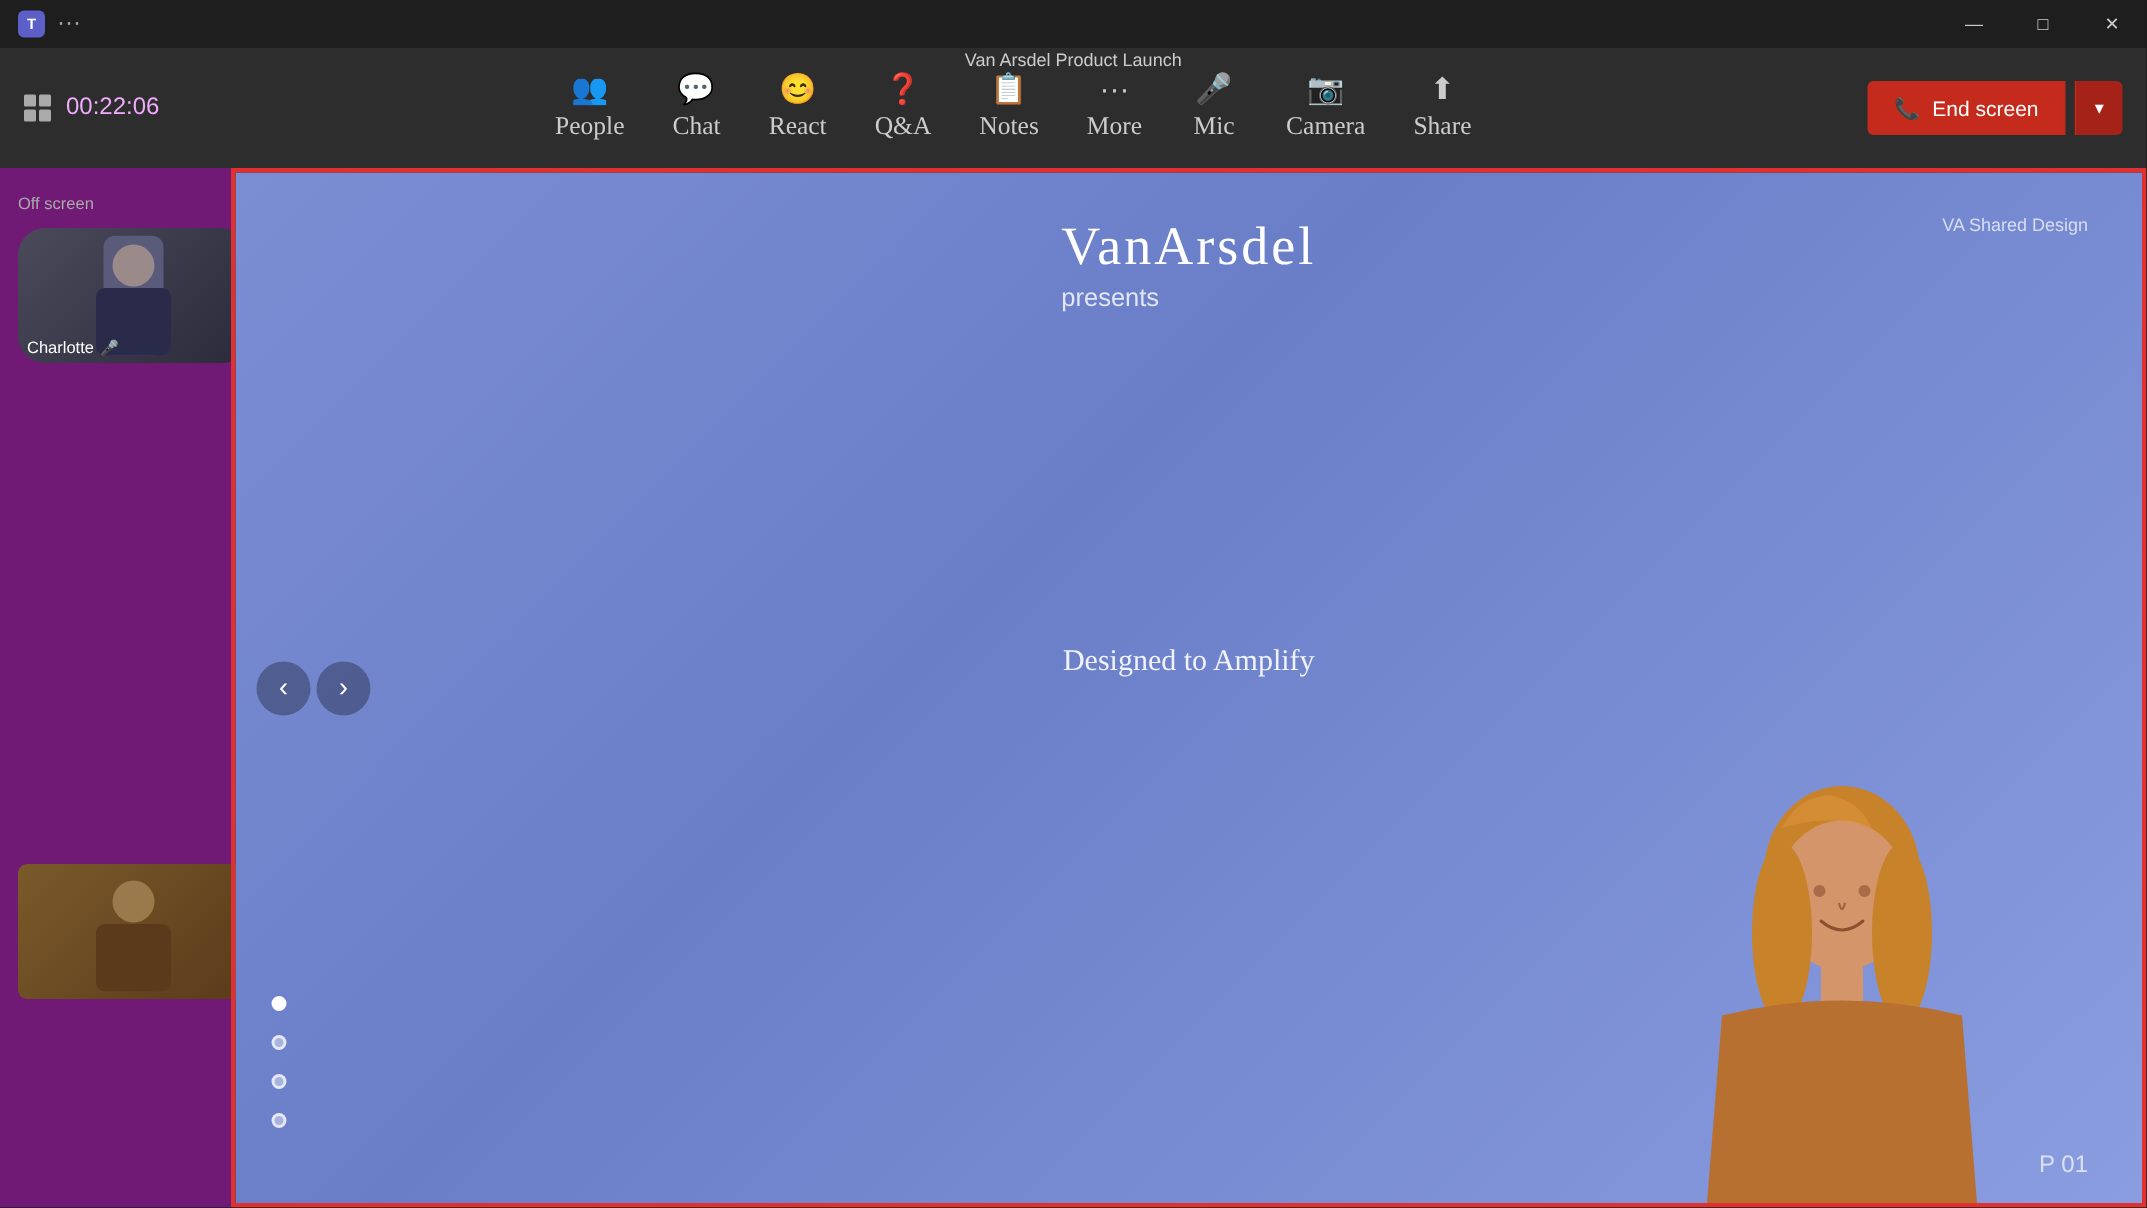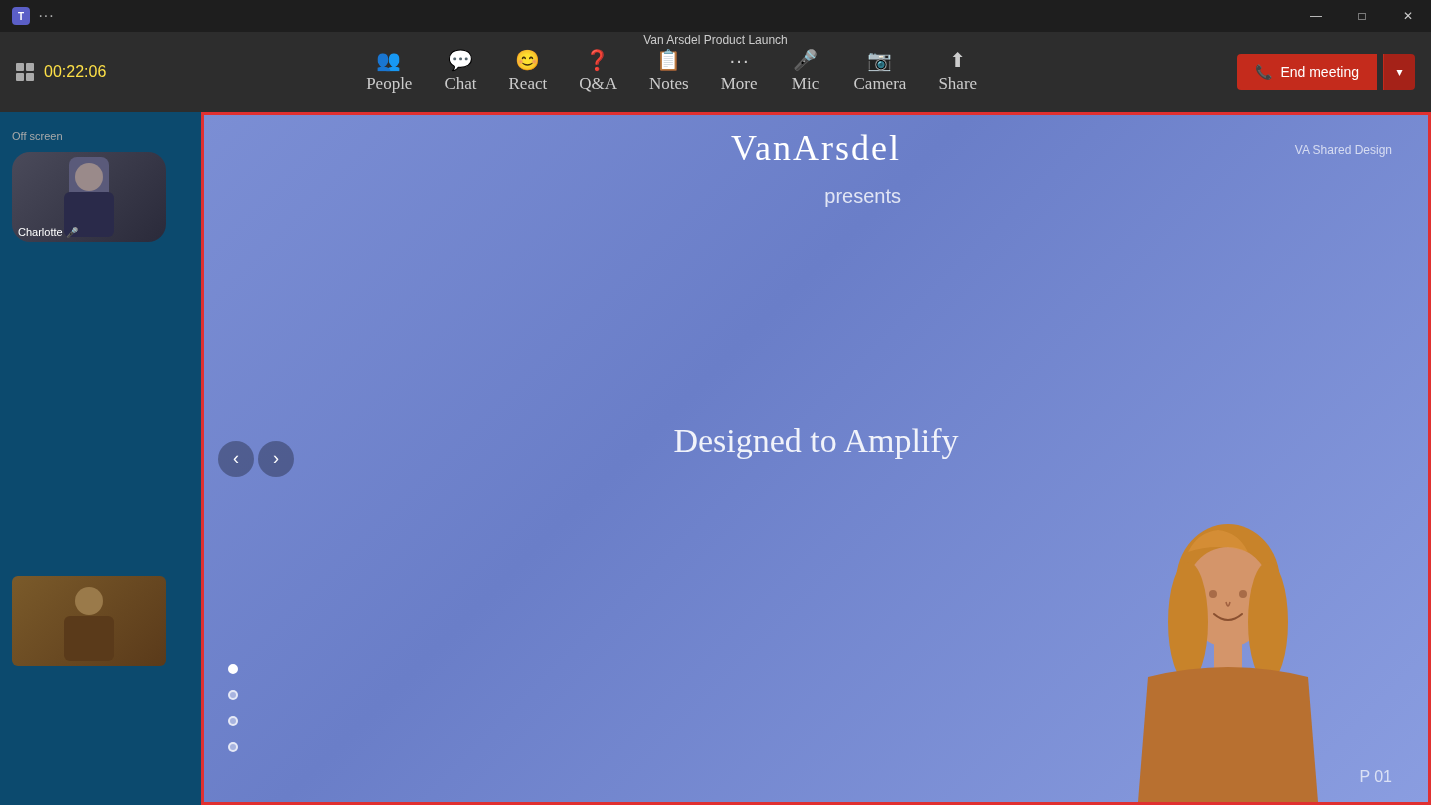--- a/index.html
+++ b/index.html
@@ -89,21 +89,21 @@
       display: grid;
       grid-template-columns: 1fr 1fr;
       gap: 2px;
     }
     .grid-icon span {
       background: #aaa;
       border-radius: 1px;
     }
     .timer {
       font-size: 16px;
-      color: #fde047;
+      color: #f0abfc;
       font-weight: 500;
     }
 
     .toolbar-center {
       display: flex;
       align-items: center;
       gap: 4px;
     }
     .toolbar-btn {
       display: flex;
@@ -161,22 +161,22 @@
     }
 
     
     #main {
       display: flex;
       height: calc(805px - 32px - 80px);
     }
 
     
     #sidebar {
-      width: 201px;
-      background: #0c4a6e;
+      width: 154px;
+      background: #701a75;
       display: flex;
       flex-direction: column;
       padding: 12px 0;
     }
     .sidebar-label {
       font-size: 11px;
       color: #aaa;
       padding: 6px 12px;
     }
     .participant-thumb {
@@ -252,36 +252,36 @@
       display: flex;
       align-items: center;
       justify-content: center;
       z-index: 10;
     }
     .slide-nav-btn.prev { left: 14px; }
     .slide-nav-btn.next { left: 54px; }
 
     .slide-brand {
       position: absolute;
-      top: 12px;
+      top: 28px;
       left: 50%;
       transform: translateX(-50%);
-      text-align: right;
+      text-align: left;
     }
     .slide-brand-name {
       font-size: 36px;
       font-weight: 300;
       color: white;
       letter-spacing: 2px;
       font-family: Georgia, serif;
     }
     .slide-brand-sub {
-      font-size: 20px;
+      font-size: 17px;
       color: rgba(255,255,255,0.8);
-      margin-top: 16px;
+      margin-top: 4px;
     }
 
     .slide-va-label {
       position: absolute;
       top: 28px;
       right: 36px;
       font-size: 12px;
       color: rgba(255,255,255,0.7);
     }
 
@@ -295,21 +295,21 @@
     }
     .slide-heading {
       font-size: 80px;
       font-weight: 800;
       color: white;
       letter-spacing: 16px;
       font-family: Georgia, serif;
       text-transform: uppercase;
     }
     .slide-subheading {
-      font-size: 34px;
+      font-size: 20px;
       color: rgba(255,255,255,0.9);
       font-family: Georgia, serif;
       margin-top: 4px;
     }
 
     .slide-dots {
       position: absolute;
       left: 24px;
       bottom: 50px;
       display: flex;
@@ -409,21 +409,21 @@
     </div>
     <div class="toolbar-btn">
       <span class="icon-wrap">⬆</span>
       <span class="label">Share</span>
     </div>
   </div>
 
   <div class="toolbar-right">
     <button class="end-meeting-btn">
       <span>📞</span>
-      <span>End meeting</span>
+      <span>End screen</span>
     </button>
     <button class="end-meeting-chevron">
       <span>▾</span>
     </button>
   </div>
 </div>
 
 <div id="main">
 
   <div id="sidebar">

